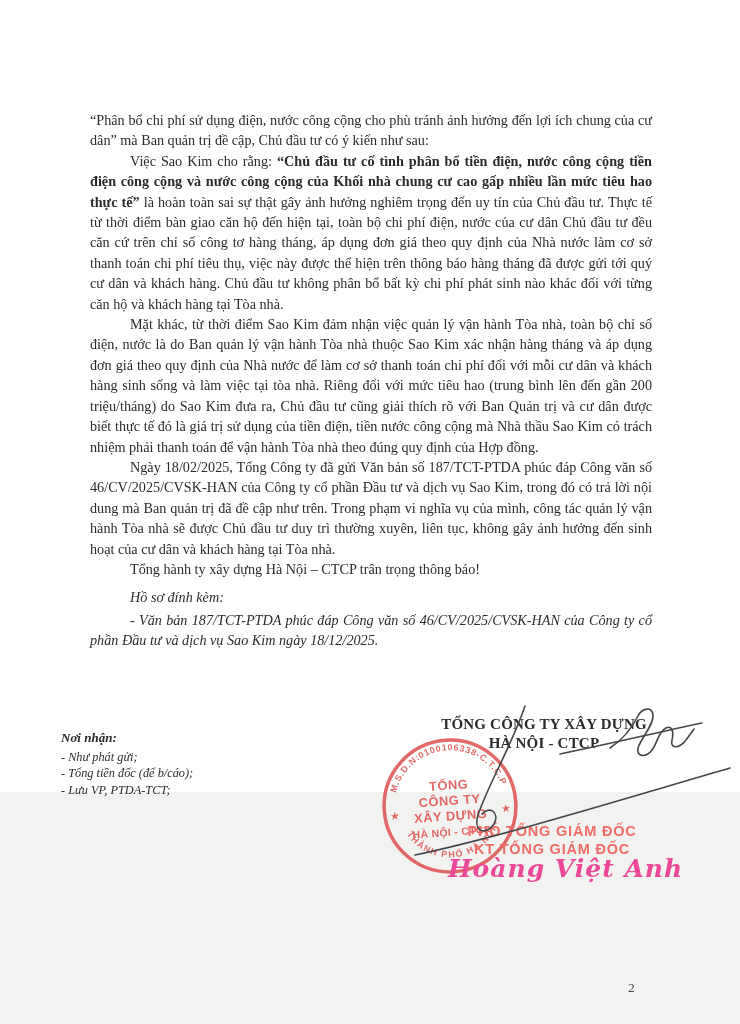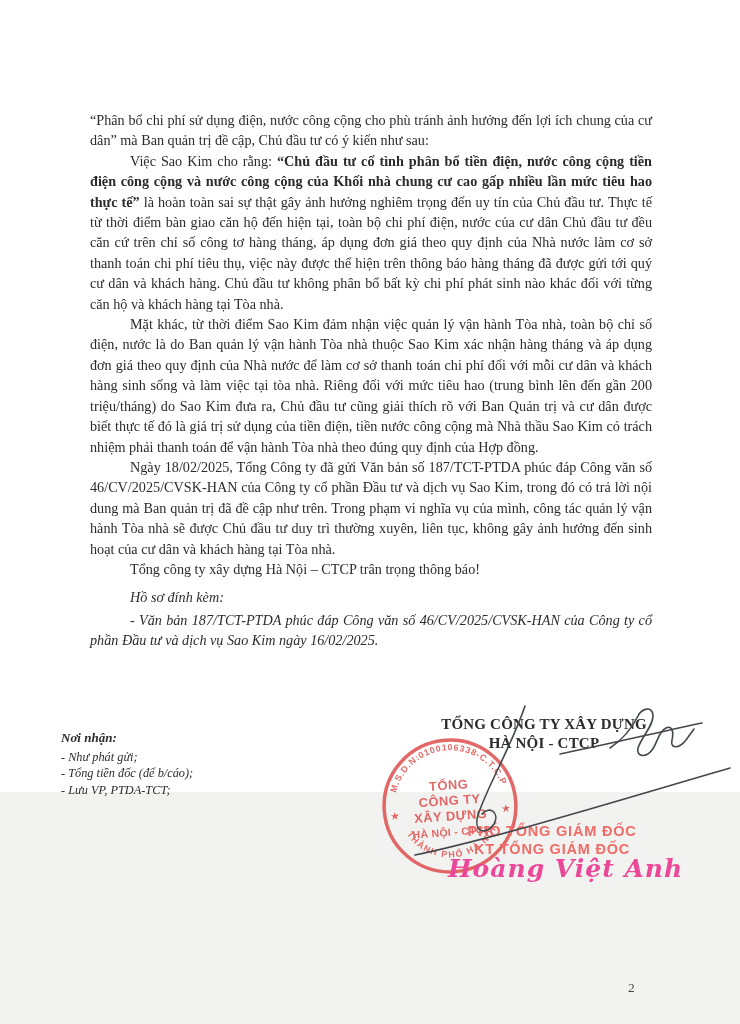--- a/index.html
+++ b/index.html
@@ -77,25 +77,25 @@
 </head>
 <body>
 
 <div class="page">
 
   <div class="letter-body">
     <p class="no-indent">“Phân bổ chi phí sử dụng điện, nước công cộng cho phù tránh ảnh hưởng đến lợi ích chung của cư dân” mà Ban quản trị đề cập, Chủ đầu tư có ý kiến như sau:</p>
     <p><span>Việc Sao Kim cho rằng: </span><b>“Chủ đầu tư cố tình phân bổ tiền điện, nước công cộng tiền điện công cộng và nước công cộng của Khối nhà chung cư cao gấp nhiều lần mức tiêu hao thực tế”</b><span> là hoàn toàn sai sự thật gây ảnh hưởng nghiêm trọng đến uy tín của Chủ đầu tư. Thực tế từ thời điểm bàn giao căn hộ đến hiện tại, toàn bộ chi phí điện, nước của cư dân Chủ đầu tư đều căn cứ trên chỉ số công tơ hàng tháng, áp dụng đơn giá theo quy định của Nhà nước làm cơ sở thanh toán chi phí tiêu thụ, việc này được thể hiện trên thông báo hàng tháng đã được gửi tới quý cư dân và khách hàng. Chủ đầu tư không phân bổ bất kỳ chi phí phát sinh nào khác đối với từng căn hộ và khách hàng tại Tòa nhà.</span></p>
     <p>Mặt khác, từ thời điểm Sao Kim đảm nhận việc quản lý vận hành Tòa nhà, toàn bộ chỉ số điện, nước là do Ban quản lý vận hành Tòa nhà thuộc Sao Kim xác nhận hàng tháng và áp dụng đơn giá theo quy định của Nhà nước để làm cơ sở thanh toán chi phí đối với mỗi cư dân và khách hàng sinh sống và làm việc tại tòa nhà. Riêng đối với mức tiêu hao (trung bình lên đến gần 200 triệu/tháng) do Sao Kim đưa ra, Chủ đầu tư cũng giải thích rõ với Ban Quản trị và cư dân được biết thực tế đó là giá trị sử dụng của tiền điện, tiền nước công cộng mà Nhà thầu Sao Kim có trách nhiệm phải thanh toán để vận hành Tòa nhà theo đúng quy định của Hợp đồng.</p>
     <p>Ngày 18/02/2025, Tổng Công ty đã gửi Văn bản số 187/TCT-PTDA phúc đáp Công văn số 46/CV/2025/CVSK-HAN của Công ty cổ phần Đầu tư và dịch vụ Sao Kim, trong đó có trả lời nội dung mà Ban quản trị đã đề cập như trên. Trong phạm vi nghĩa vụ của mình, công tác quản lý vận hành Tòa nhà sẽ được Chủ đầu tư duy trì thường xuyên, liên tục, không gây ảnh hưởng đến sinh hoạt của cư dân và khách hàng tại Tòa nhà.</p>
-    <p>Tổng công ty xây dựng Hà Nội – CTCP trân trọng thông báo!</p>
+    <p>Tổng hành ty xây dựng Hà Nội – CTCP trân trọng thông báo!</p>
 
     <div class="attach">
       <p class="attach-head">Hồ sơ đính kèm:</p>
-      <p>- Văn bản 187/TCT-PTDA phúc đáp Công văn số 46/CV/2025/CVSK-HAN của Công ty cổ phần Đầu tư và dịch vụ Sao Kim ngày 16/02/2025.</p>
+      <p>- Văn bản 187/TCT-PTDA phúc đáp Công văn số 46/CV/2025/CVSK-HAN của Công ty cổ phần Đầu tư và dịch vụ Sao Kim ngày 18/12/2025.</p>
     </div>
   </div>
 
   <div class="recipients">
     <div class="recip-title">Nơi nhận:</div>
     <div class="recip-item">- Như phát gửi;</div>
     <div class="recip-item">- Tổng tiền đốc (để b/cáo);</div>
     <div class="recip-item">- Lưu VP, PTDA-TCT;</div>
   </div>
 

